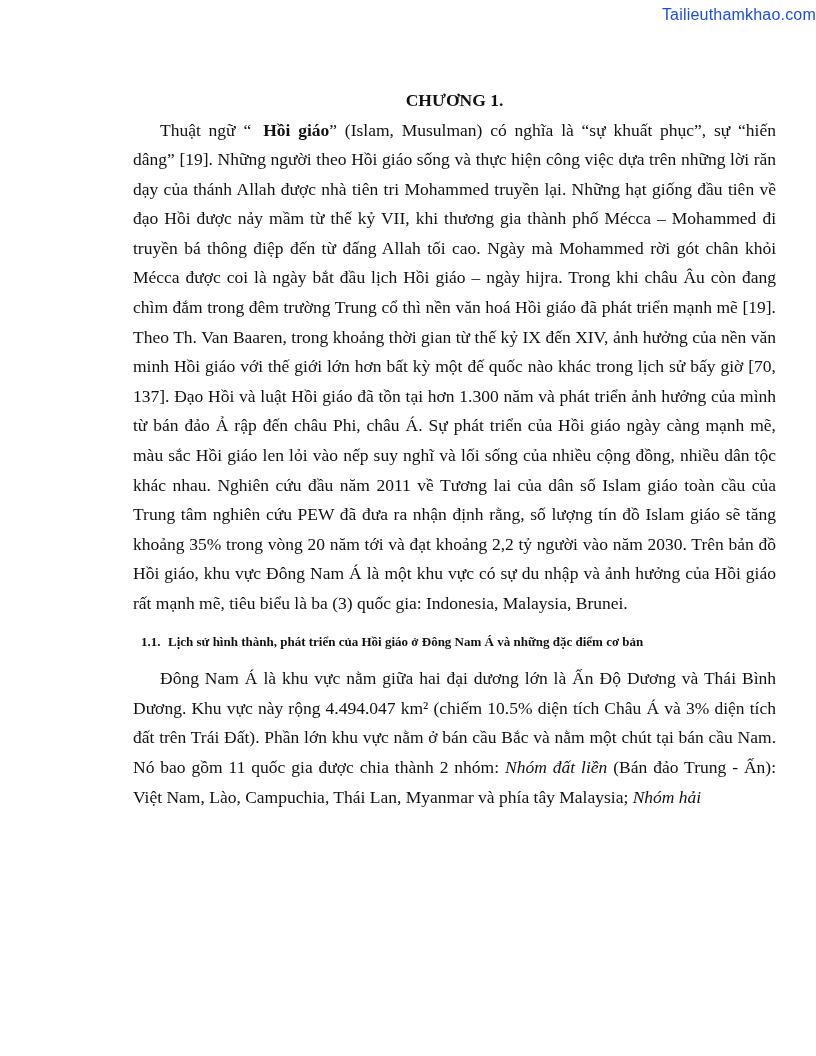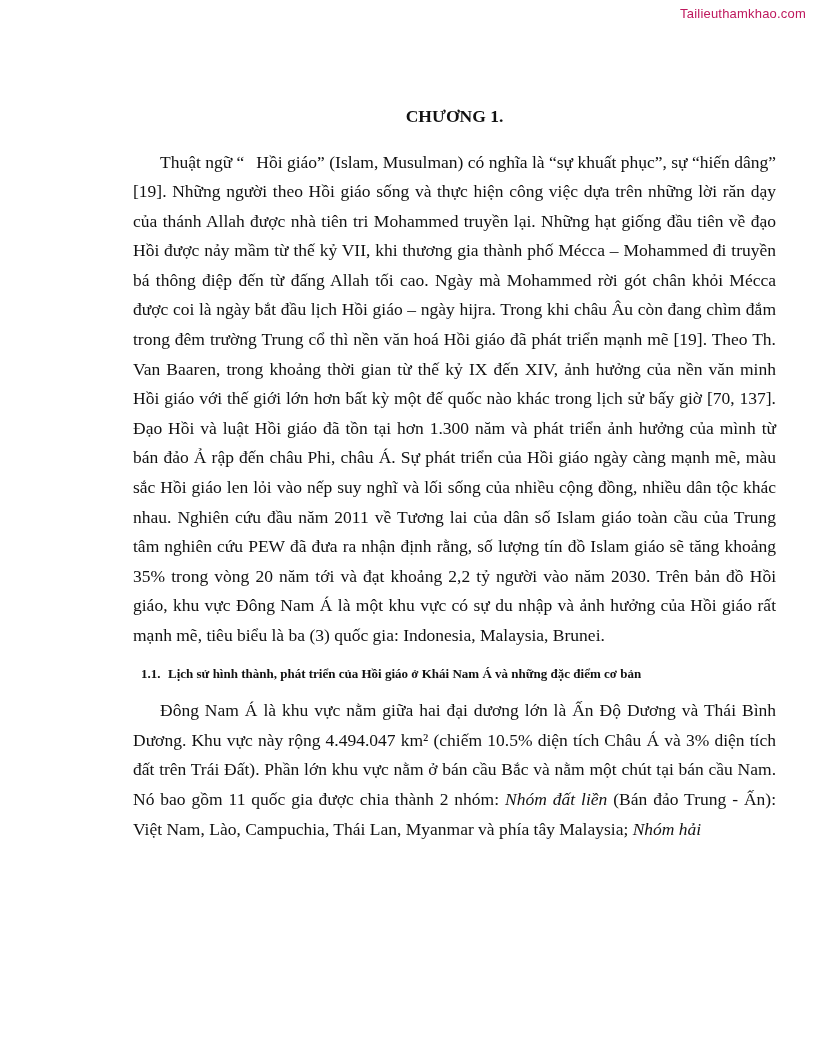--- a/index.html
+++ b/index.html
@@ -1,40 +1,40 @@
 <!DOCTYPE html>
 <html><head>
 <meta charset="utf-8">
 <style>
   html, body { margin: 0; padding: 0; background: #ffffff; }
   body { width: 816px; height: 1056px; position: relative; overflow: hidden;
          font-family: "Liberation Serif", "DejaVu Serif", serif; color: #111; }
-  .watermark { position: absolute; top: 6px; right: 10px; font-family: "Liberation Sans", sans-serif;
-               font-size: 13px; color: #be185d; letter-spacing: 0.2px; }
+  .watermark { position: absolute; top: 6px; right: 0; font-family: "Liberation Sans", sans-serif;
+               font-size: 16px; color: #1d4ed8; letter-spacing: 0.2px; }
   .page { position: absolute; left: 133px; top: 86px; width: 643px; }
-  .title { text-align: center; font-weight: bold; font-size: 17.5px; line-height: 29.5px; margin: 16px; }
+  .title { text-align: center; font-weight: bold; font-size: 17.5px; line-height: 29.5px; margin: 0; }
   .para { font-size: 17.5px; line-height: 29.6px; text-align: justify; margin: 0; text-indent: 27px; }
-  .para b { font-weight: normal; margin-left: 12px; }
+  .para b { font-weight: bold; margin-left: 12px; }
   .para i { }
   .h2 { font-size: 13px; line-height: 29.6px; font-weight: bold; margin: 8px; display: flex; }
   .h2 .num { width: 27px; flex: none; }
   .h2 .txt { flex: 1; }
   .h3 { font-size: 17.5px; line-height: 29.6px; font-weight: bold; font-style: italic; margin: 0; padding-left: 27px; }
   .h3 .num { margin-right: 8px; }
 </style>
 </head>
 <body>
 
 <div class="watermark">Tailieuthamkhao.com</div>
 
 <div class="page">
   <p class="title">CHƯƠNG 1.</p>
 
   <p class="para"><span>Thuật ngữ “</span><b>Hồi giáo</b><span>” (Islam, Musulman) có nghĩa là “sự khuất phục”, sự “hiến dâng” [19]. Những người theo Hồi giáo sống và thực hiện công việc dựa trên những lời răn dạy của thánh Allah được nhà tiên tri Mohammed truyền lại. Những hạt giống đầu tiên về đạo Hồi được nảy mầm từ thế kỷ VII, khi thương gia thành phố Mécca – Mohammed đi truyền bá thông điệp đến từ đấng Allah tối cao. Ngày mà Mohammed rời gót chân khỏi Mécca được coi là ngày bắt đầu lịch Hồi giáo – ngày hijra. Trong khi châu Âu còn đang chìm đắm trong đêm trường Trung cổ thì nền văn hoá Hồi giáo đã phát triển mạnh mẽ [19]. Theo Th. Van Baaren, trong khoảng thời gian từ thế kỷ IX đến XIV, ảnh hưởng của nền văn minh Hồi giáo với thế giới lớn hơn bất kỳ một đế quốc nào khác trong lịch sử bấy giờ [70, 137]. Đạo Hồi và luật Hồi giáo đã tồn tại hơn 1.300 năm và phát triển ảnh hưởng của mình từ bán đảo Ả rập đến châu Phi, châu Á. Sự phát triển của Hồi giáo ngày càng mạnh mẽ, màu sắc Hồi giáo len lỏi vào nếp suy nghĩ và lối sống của nhiều cộng đồng, nhiều dân tộc khác nhau. Nghiên cứu đầu năm 2011 về Tương lai của dân số Islam giáo toàn cầu của Trung tâm nghiên cứu PEW đã đưa ra nhận định rằng, số lượng tín đồ Islam giáo sẽ tăng khoảng 35% trong vòng 20 năm tới và đạt khoảng 2,2 tỷ người vào năm 2030. Trên bản đồ Hồi giáo, khu vực Đông Nam Á là một khu vực có sự du nhập và ảnh hưởng của Hồi giáo rất mạnh mẽ, tiêu biểu là ba (3) quốc gia: Indonesia, Malaysia, Brunei.</span></p>
 
   <div class="h2">
     <span class="num">1.1.</span>
-    <span class="txt">Lịch sử hình thành, phát triển của Hồi giáo ở Khái Nam Á và những đặc điểm cơ bản</span>
+    <span class="txt">Lịch sử hình thành, phát triển của Hồi giáo ở Đông Nam Á và những đặc điểm cơ bản</span>
   </div>
 
 
   <p class="para"><span>Đông Nam Á là khu vực nằm giữa hai đại dương lớn là Ấn Độ Dương và Thái Bình Dương. Khu vực này rộng 4.494.047 km² (chiếm 10.5% diện tích Châu Á và 3% diện tích đất trên Trái Đất). Phần lớn khu vực nằm ở bán cầu Bắc và nằm một chút tại bán cầu Nam. Nó bao gồm 11 quốc gia được chia thành 2 nhóm: </span><i>Nhóm đất liền</i><span> (Bán đảo Trung - Ấn): Việt Nam, Lào, Campuchia, Thái Lan, Myanmar và phía tây Malaysia; </span><i>Nhóm hải</i></p>
 </div>
 
 </body></html>

